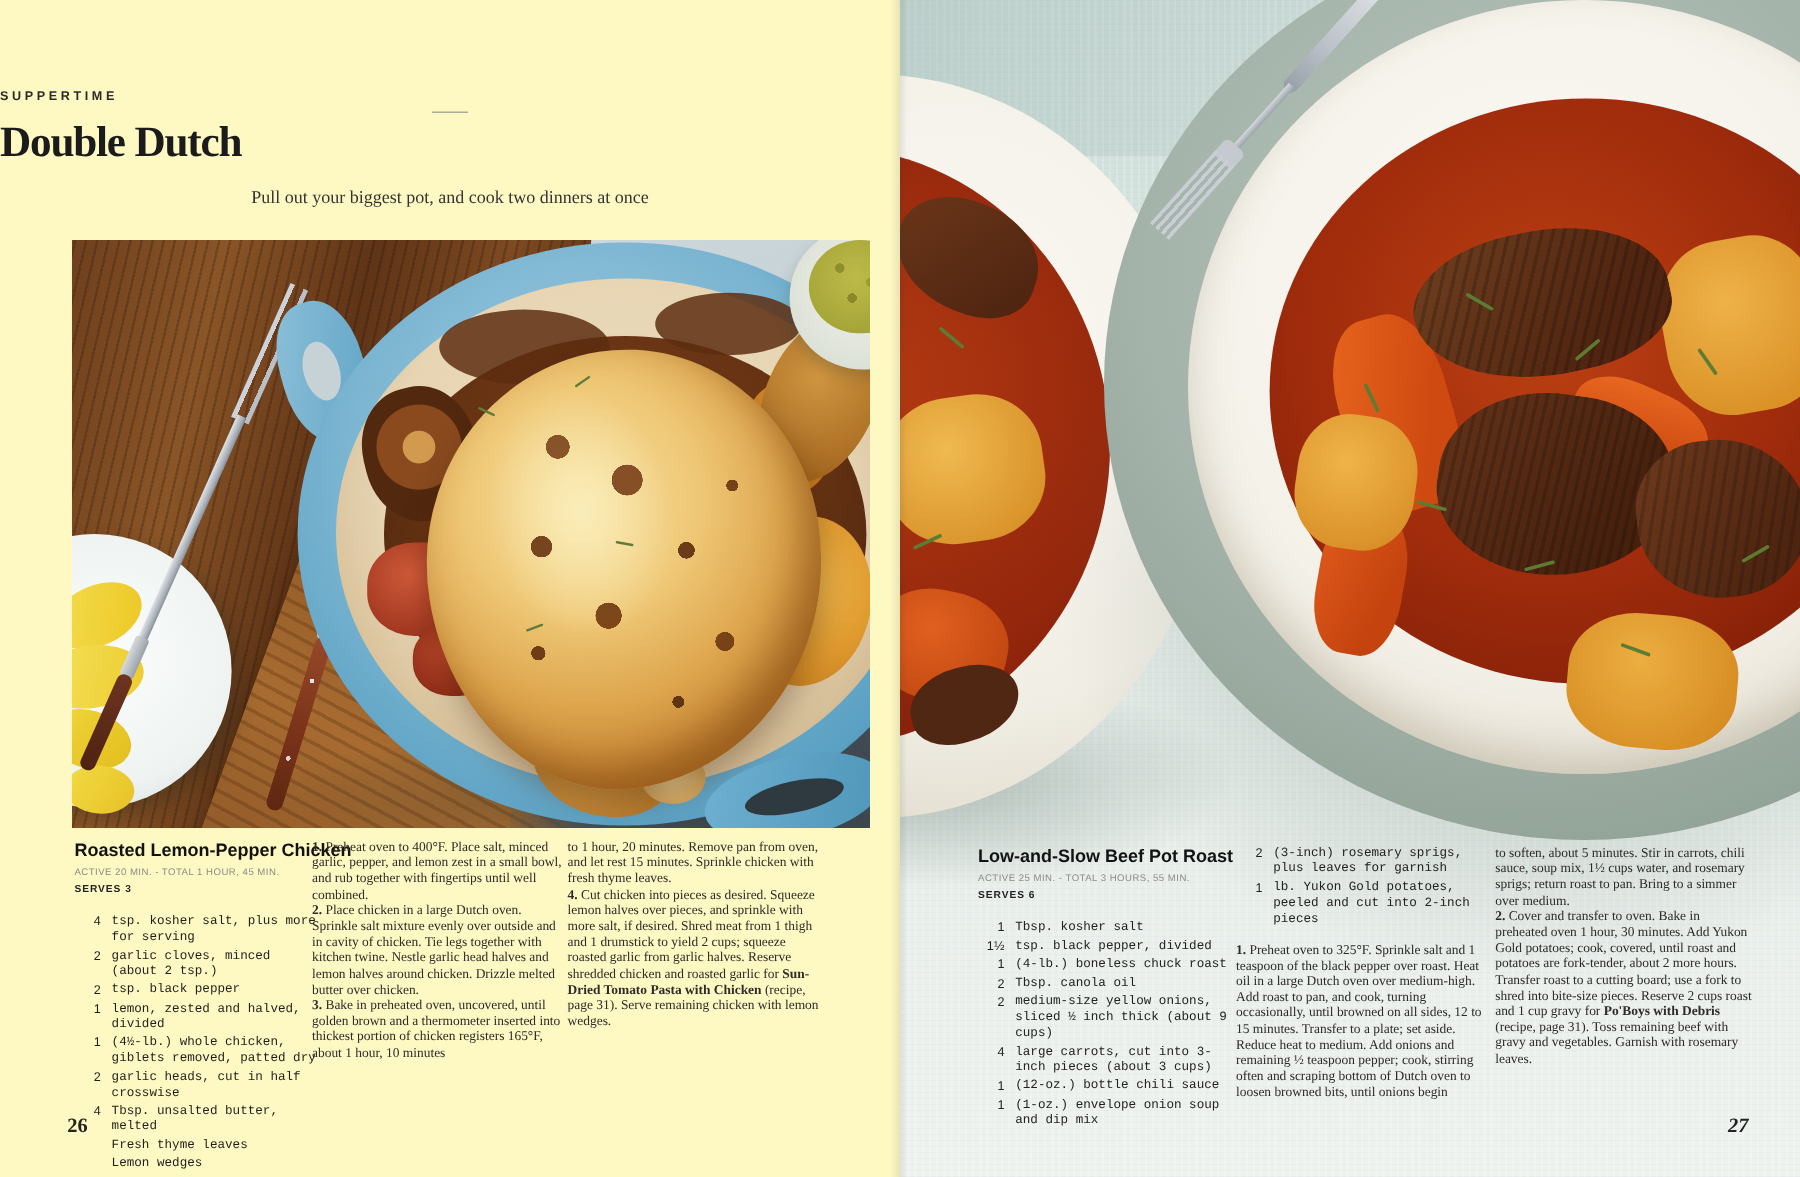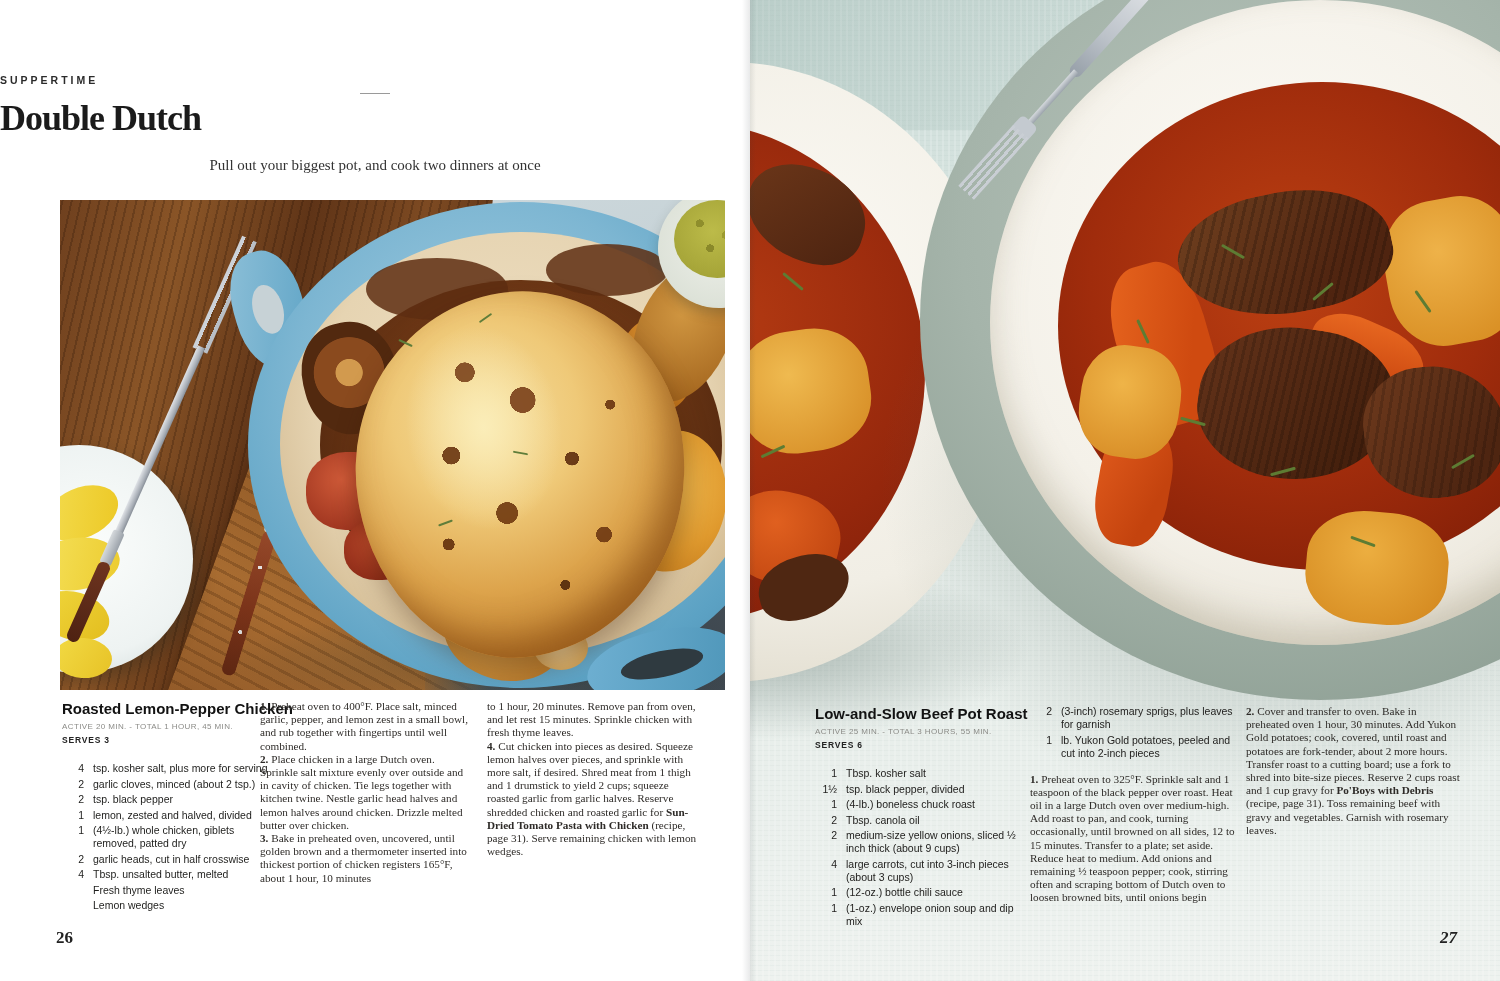--- a/index.html
+++ b/index.html
@@ -1,43 +1,43 @@
 <!DOCTYPE html>
 <html><head>
 <meta charset="utf-8">
 <style>
   html,body{margin:0;padding:0;background:#888;}
-  .spread{position:relative;width:1500px;height:981px;background:#ffffff;overflow:hidden;
+  .spread{position:relative;width:1500px;height:981px;background:#fef9c3;overflow:hidden;
           font-family:"Liberation Sans",sans-serif;}
   .kicker{position:absolute;left:0;top:74px;width:750px;font:700 10.5px "Liberation Sans",sans-serif;
           letter-spacing:3px;color:#2b2b2b;}
   .kicker-rule{position:absolute;left:360px;top:93px;width:30px;border-top:1.5px solid #9a9a9a;}
   .big-title{position:absolute;left:0;top:100px;width:750px;text-align:left;
              font-family:"Liberation Serif",serif;font-weight:600;font-size:36px;line-height:1;
              letter-spacing:-1px;color:#1b1b1b;}
   .subtitle{position:absolute;left:0;top:157px;width:750px;text-align:center;
             font-family:"Liberation Serif",serif;font-size:15px;color:#333;}
 
   
   .r-title{font:700 15px "Liberation Sans",sans-serif;color:#121212;white-space:nowrap;}
   .r-meta{font:400 8px "Liberation Sans",sans-serif;letter-spacing:.4px;color:#8b8b87;margin-top:5px;}
   .r-serves{font:700 8.5px "Liberation Sans",sans-serif;letter-spacing:.8px;color:#232323;margin-top:4px;}
   .ing-list{margin-top:17px;}
   .ing-row{display:flex;font:400 10.5px/13px "Liberation Sans",sans-serif;color:#1e1e1c;margin-bottom:2.5px;}
   .ing-qty{flex:none;width:22px;text-align:right;margin-right:9px;}
-  .ing-text{flex:1;}
+  .ing-text{flex:1;font-family:Liberation Mono, monospace;}
   .instr{font-family:"Liberation Serif",serif;font-size:11.2px;line-height:13.2px;color:#2e2b28;}
   .instr .para{margin:0;}
   .b{font-weight:700;}
   .folio{position:absolute;font:700 17px "Liberation Serif",serif;color:#222;}
 
   .col{position:absolute;}
   .c-l1{left:62px;top:700px;width:206px;}
   .c-l2{left:260px;top:700px;width:208px;}
-  .c-l3{left:487px;top:700px;width:210px;}
+  .c-l3{left:473px;top:700px;width:210px;}
   .c-r1{left:815px;top:705px;width:210px;z-index:6;}
   .c-r2{left:1030px;top:705px;width:212px;z-index:6;}
   .c-r3{left:1246px;top:705px;width:216px;z-index:6;}
   .c-r1 .ing-row,.c-r2 .ing-row{color:#232220;}
   .c-r2 .ing-list{margin-top:0;}
   .c-r2 .instr{margin-top:13px;}
 
   
   .photo-left{position:absolute;left:60px;top:200px;width:665px;height:490px;overflow:hidden;
               background:linear-gradient(160deg,#d2dcdf 0%,#c2cfd4 55%,#b4c2c8 100%);}
@@ -460,19 +460,20 @@
           <div class="ing-row">
           <span class="ing-qty">1</span>
           <span class="ing-text">lb. Yukon Gold potatoes, peeled and cut into 2-inch pieces</span>
         </div>
         </div>
       <div class="instr">
           <p class="para"><span class="b">1. </span><span>Preheat oven to 325°F. Sprinkle salt and 1 teaspoon of the black pepper over roast. Heat oil in a large Dutch oven over medium-high. Add roast to pan, and cook, turning occasionally, until browned on all sides, 12 to 15 minutes. Transfer to a plate; set aside. Reduce heat to medium. Add onions and remaining ½ teaspoon pepper; cook, stirring often and scraping bottom of Dutch oven to loosen browned bits, until onions begin</span></p>
         </div>
     </div>
     <div class="col c-r3 instr">
+        <p class="para"><span>to soften, about 5 minutes. Stir in carrots, chili sauce, soup mix, 1½ cups water, and rosemary sprigs; return roast to pan. Bring to a simmer over medium.</span></p>
         <p class="para"><span class="b">2. </span><span>Cover and transfer to oven. Bake in preheated oven 1 hour, 30 minutes. Add Yukon Gold potatoes; cook, covered, until roast and potatoes are fork-tender, about 2 more hours. Transfer roast to a cutting board; use a fork to shred into bite-size pieces. Reserve 2 cups roast and 1 cup gravy for </span><span class="b">Po'Boys with Debris</span><span> (recipe, page 31). Toss remaining beef with gravy and vegetables. Garnish with rosemary leaves.</span></p>
       </div>
     <div class="folio" style="left:1440px;top:928px;font-style:italic;">27</div>
   </section>
 
   <div class="gutter"></div>
 </div>
 
 </body></html>

